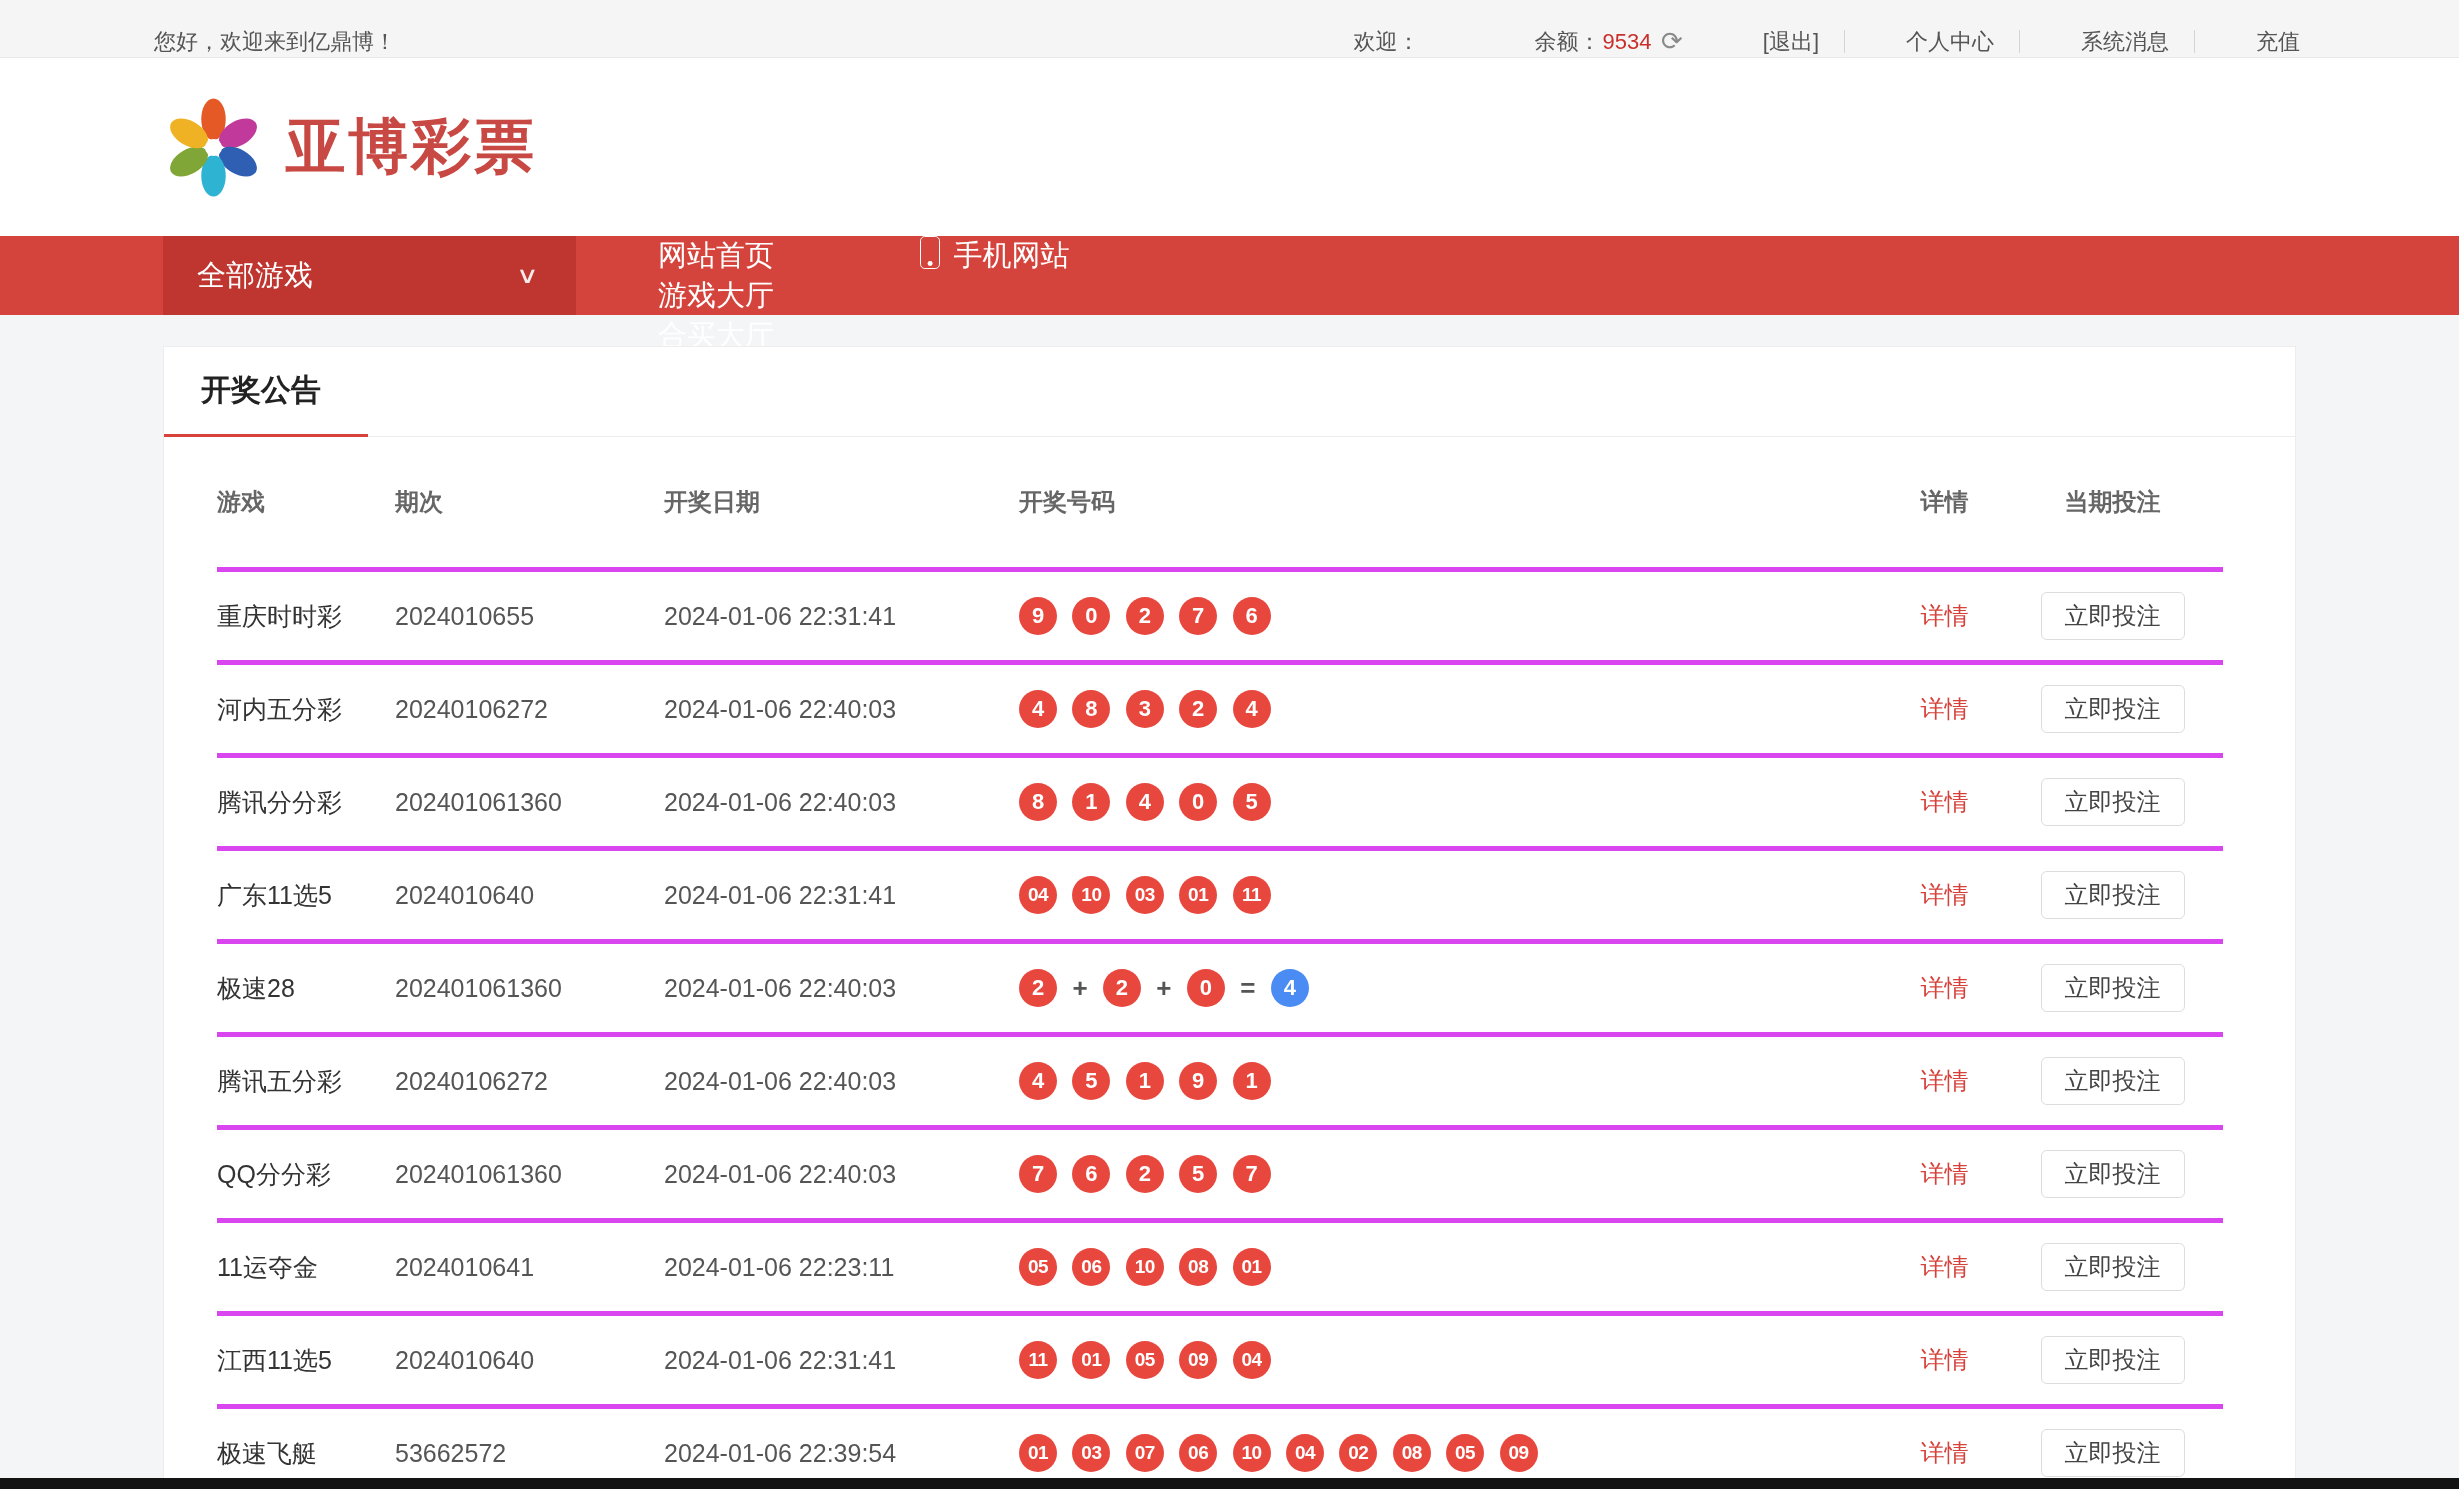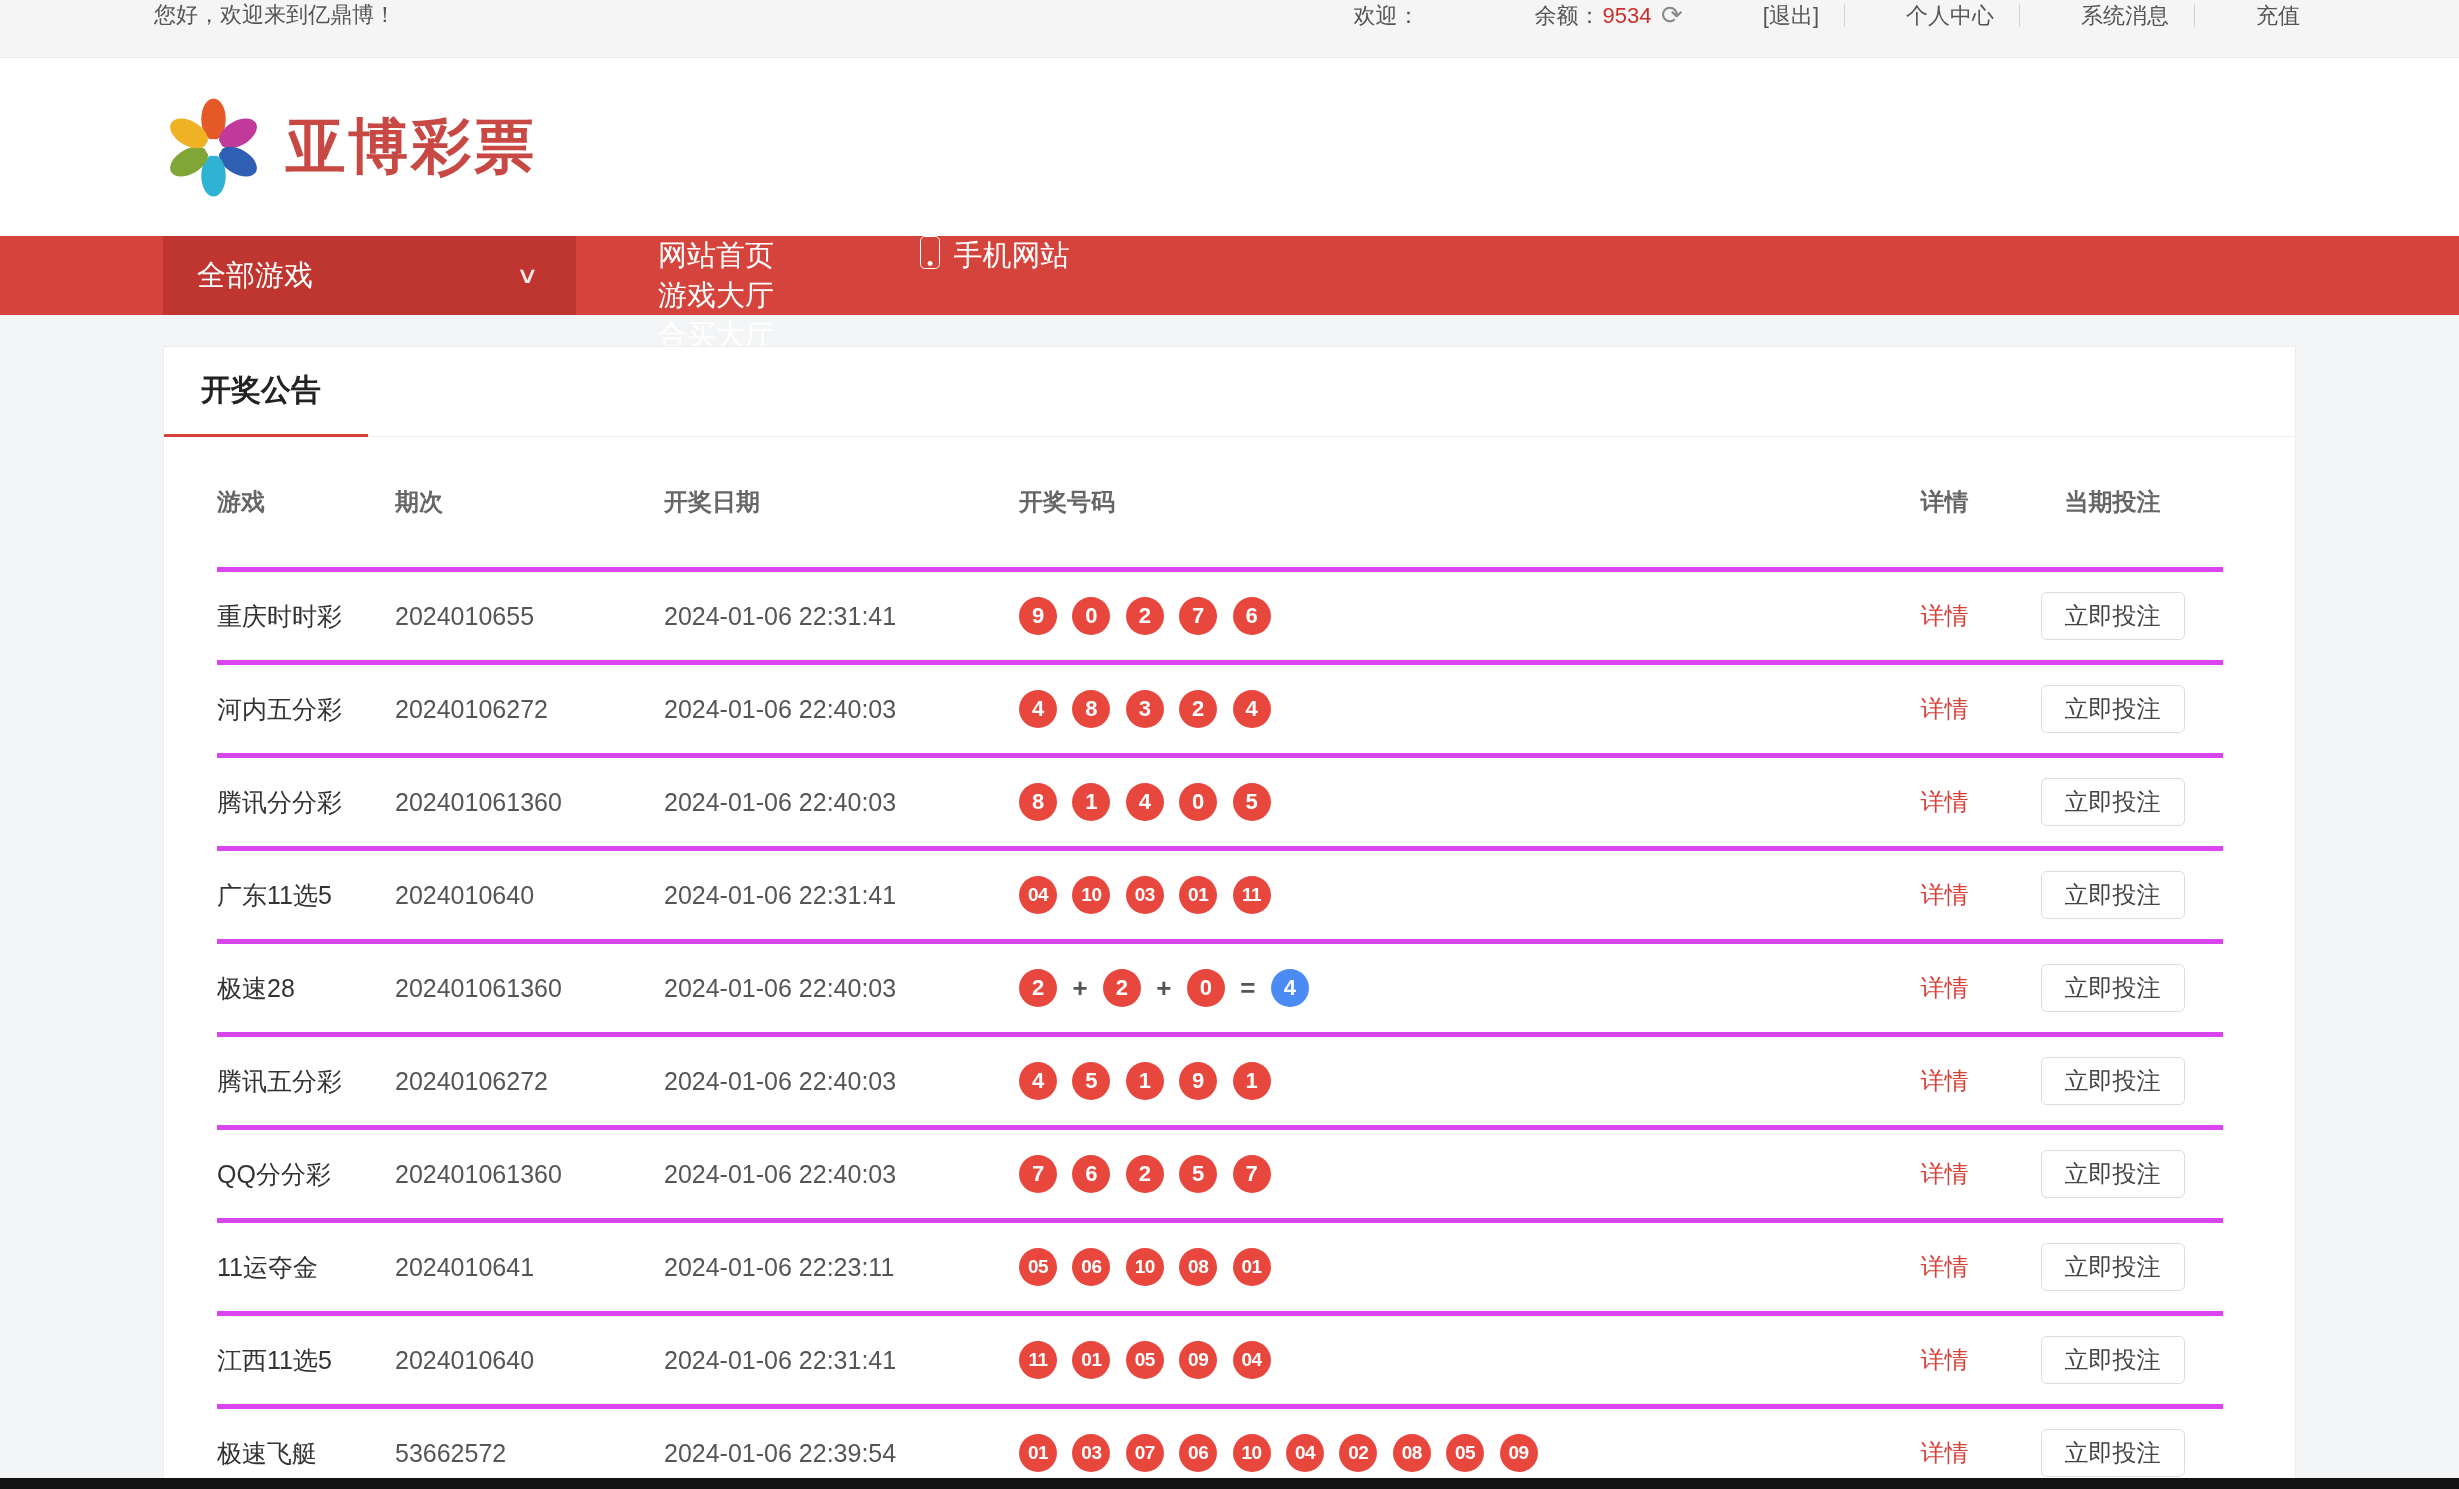--- a/index.html
+++ b/index.html
@@ -5,21 +5,21 @@
   * { margin:0; padding:0; box-sizing:border-box; }
   html,body { width:2459px; height:1489px; }
   body {
     font-family:"Liberation Sans","DejaVu Sans",sans-serif;
     background:#f4f5f6; color:#333; overflow:hidden; position:relative;
     -webkit-font-smoothing:antialiased;
   }
   
   .topbar {
     height:58px; background:#f5f5f5; border-bottom:1px solid #e8e8e8;
-    display:flex; align-items:flex-start; justify-content:space-between;
+    display:flex; align-items:flex-end; justify-content:space-between;
     padding:0 159px 0 154px; font-size:22px; color:#555;
   }
   .topbar-right { display:flex; align-items:center; }
   .welcome-label { margin-right:115px; }
   .balance-label { }
   .balance-value { color:#c9302c; margin:0 9.6px 0 1.9px; }
   .refresh-icon { color:#8a8a8a; font-size:26px; margin-right:44px; cursor:pointer; }
   .top-link { color:#555; text-decoration:none; cursor:pointer;margin-left:36px; }
   .tb-divider { width:1px; height:23px; background:#d4d4d4; margin:0 25px; }
   

